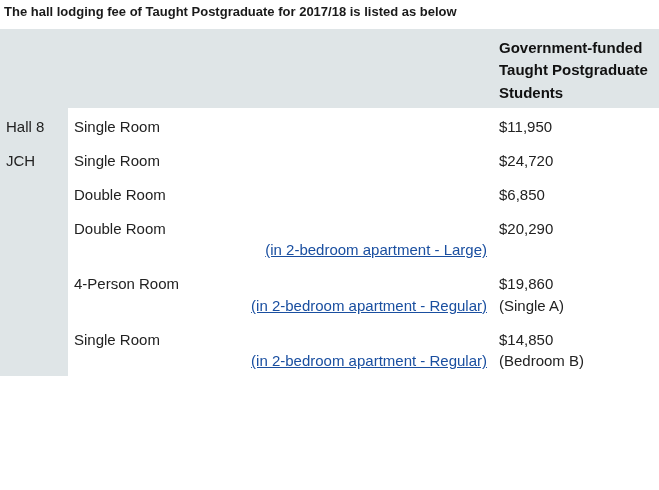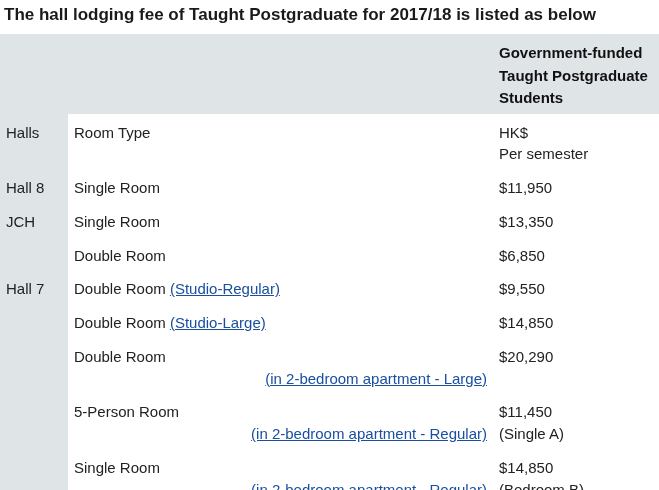--- a/index.html
+++ b/index.html
@@ -15,21 +15,21 @@
     color: #222222;
     overflow: hidden;
   }
   .page {
     width: 659px;
     box-sizing: border-box;
     padding: 0;
   }
   .heading {
     font-weight: bold;
-    font-size: 17px;
+    font-size: 13px;
     color: #1a1a1a;
     padding: 4px 4px 8px 4px;
     line-height: 1.3;
   }
   table.fee-table {
     border-collapse: collapse;
     width: 659px;
     table-layout: fixed;
   }
   table.fee-table td, table.fee-table th {
@@ -81,98 +81,72 @@
       <col class="c-fee">
     </colgroup>
     <thead>
       <tr>
         <th class="hdr-blank"></th>
         <th class="hdr-blank"></th>
         <th class="hdr-fee">Government-funded Taught Postgraduate Students</th>
       </tr>
     </thead>
     <tbody>
-      <tr>
-        <td class="hall-col">Halls</td>
-        <td>Room Type</td>
-        <td>
-          <span class="sub">HK$</span>
-          <span class="sub">Per semester</span>
-        </td>
-      </tr>
 
       <tr>
         <td class="hall-col">Hall 8</td>
         <td>
           <span>Single Room</span>
         </td>
         <td>
           <span class="sub">$11,950</span>
         </td>
       </tr>
 
       <tr>
         <td class="hall-col">JCH</td>
         <td>
           <span>Single Room</span>
         </td>
         <td>
-          <span class="sub">$13,350</span>
+          <span class="sub">$24,720</span>
         </td>
       </tr>
 
       <tr>
         <td class="hall-col"></td>
         <td>
           <span>Double Room</span>
         </td>
         <td>
           <span class="sub">$6,850</span>
         </td>
       </tr>
 
-      <tr>
-        <td class="hall-col">Hall 7</td>
-        <td>
-          <span>Double Room </span><a class="link" href="#">(Studio-Regular)</a>
-        </td>
-        <td>
-          <span class="sub">$9,550</span>
-        </td>
-      </tr>
 
-      <tr>
-        <td class="hall-col"></td>
-        <td>
-          <span>Double Room </span><a class="link" href="#">(Studio-Large)</a>
-        </td>
-        <td>
-          <span class="sub">$14,850</span>
-        </td>
-      </tr>
 
       <tr>
         <td class="hall-col"></td>
         <td>
           <span class="sub">Double Room</span>
           <a class="link sub nowrap" href="#">(in 2-bedroom apartment - Large)</a>
         </td>
         <td>
           <span class="sub">$20,290</span>
         </td>
       </tr>
 
       <tr>
         <td class="hall-col"></td>
         <td>
-          <span class="sub">5-Person Room</span>
+          <span class="sub">4-Person Room</span>
           <a class="link sub nowrap" href="#">(in 2-bedroom apartment - Regular)</a>
         </td>
         <td>
-          <span class="sub">$11,450</span>
+          <span class="sub">$19,860</span>
           <span class="sub">(Single A)</span>
         </td>
       </tr>
 
       <tr>
         <td class="hall-col"></td>
         <td>
           <span class="sub">Single Room</span>
           <a class="link sub nowrap" href="#">(in 2-bedroom apartment - Regular)</a>
         </td>

